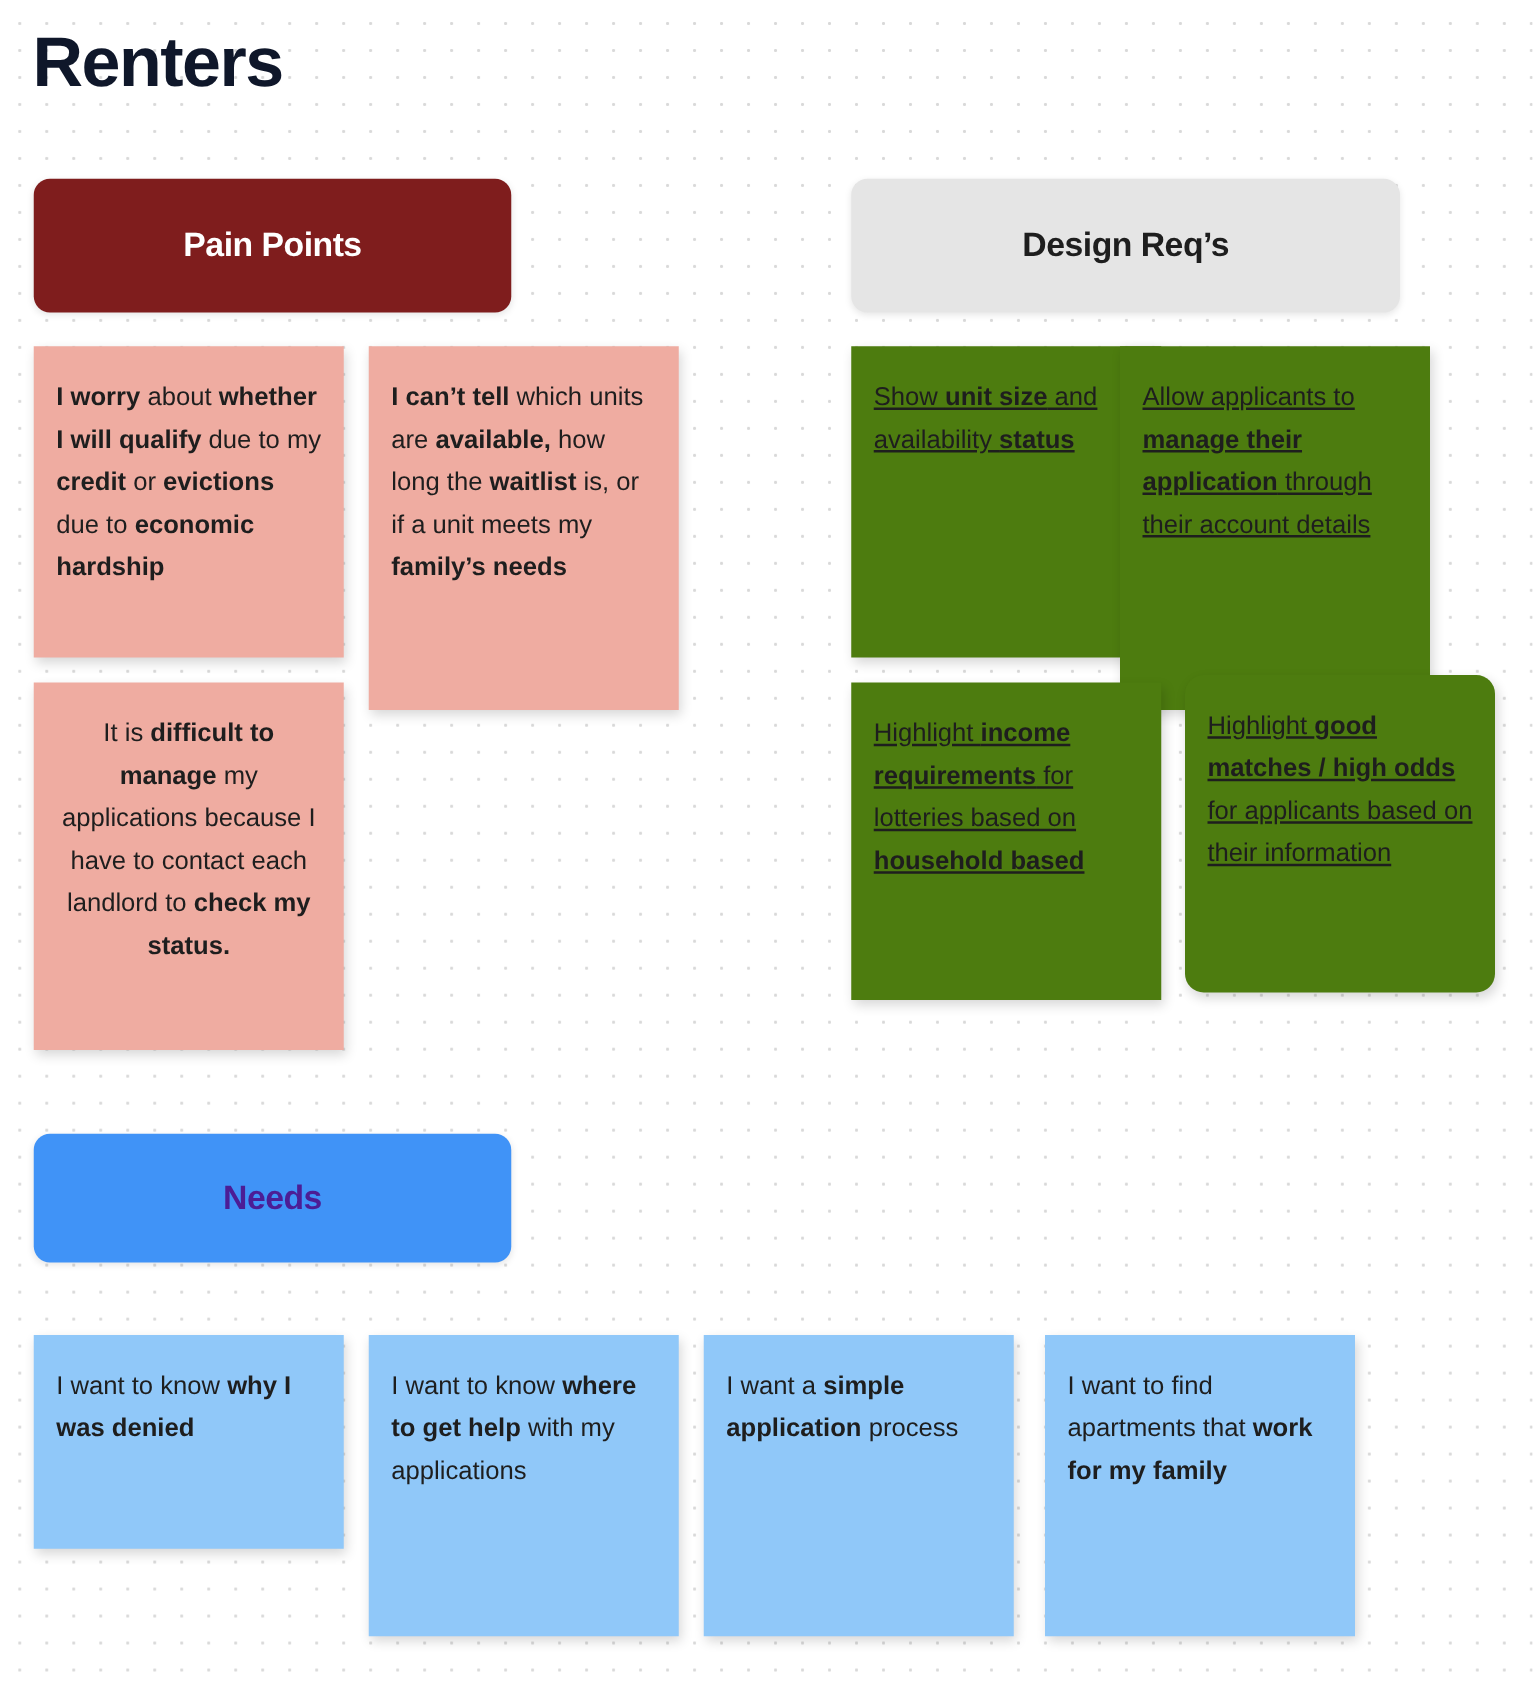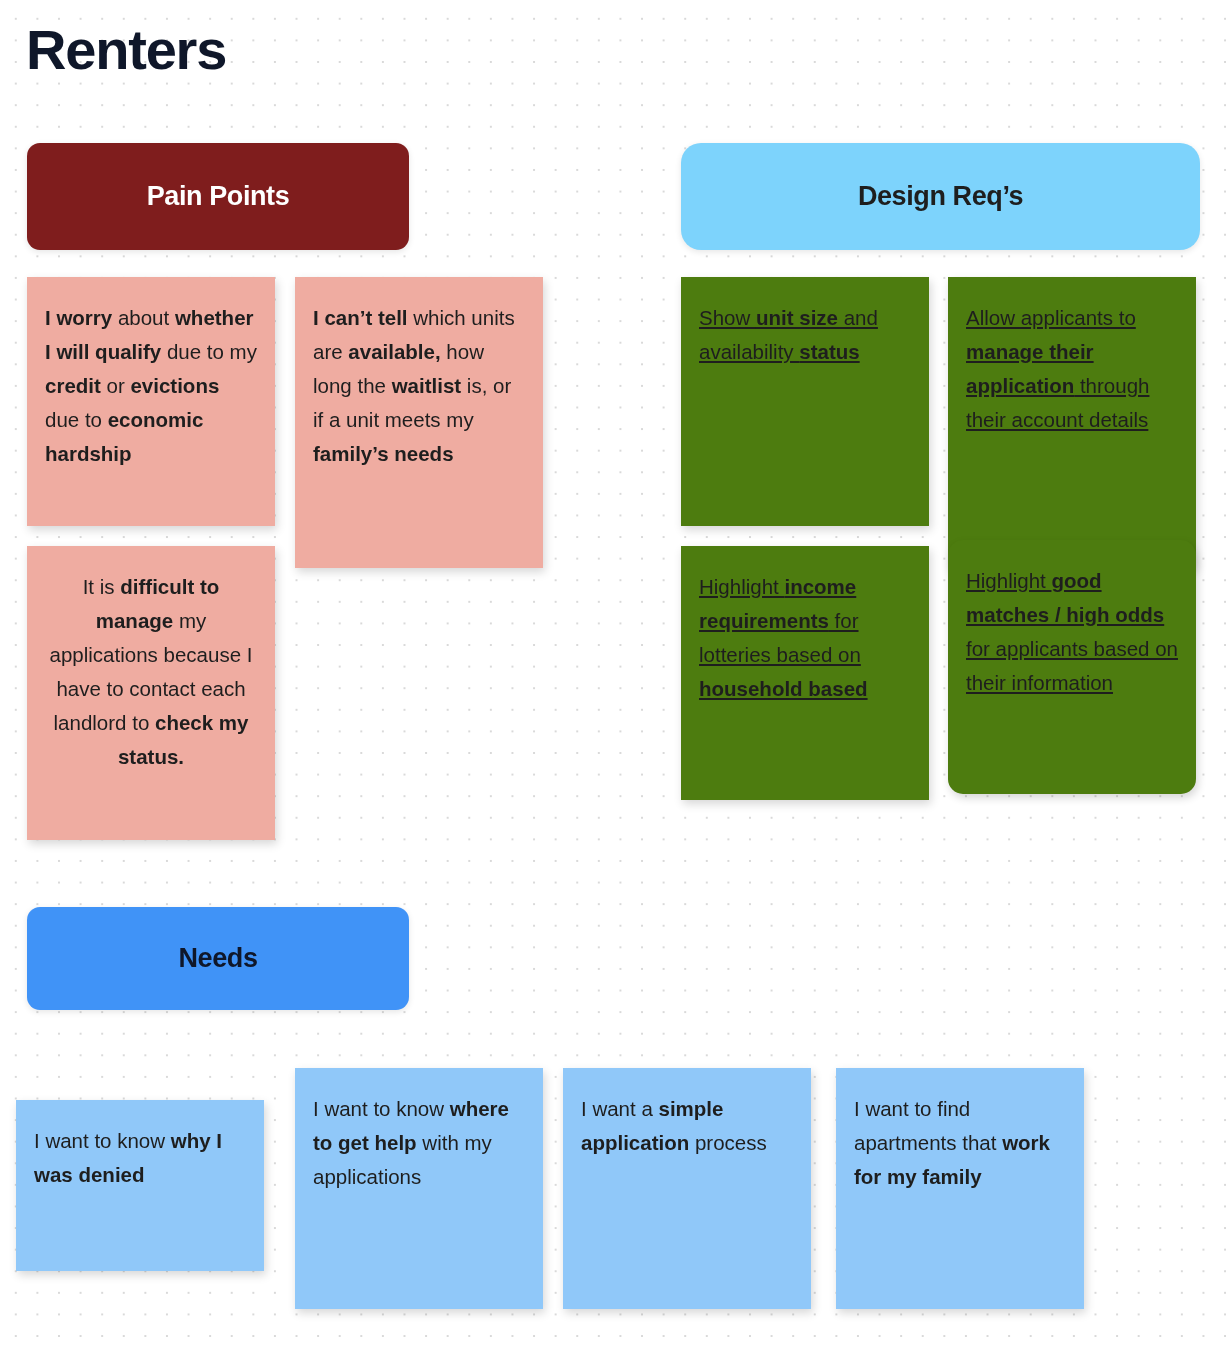--- a/index.html
+++ b/index.html
@@ -53,31 +53,30 @@
 
   .cat-header.pain {
     left: 27px; top: 143px;
     width: 382px; height: 107px;
     background: #7f1d1d;
     color: #ffffff;
   }
 
   .cat-header.design {
     left: 681px; top: 143px;
-    width: 519px; height: 107px;
-    background: #7dd3fc;
+    width: 439px; height: 107px;
+    background: #e5e5e5;
     color: #1e1e1e;
-    border-radius: 20px;
   }
 
   .cat-header.needs {
     left: 27px; top: 907px;
     width: 382px; height: 103px;
     background: #4093f7;
-    color: #0f172a;
+    color: #4c1d95;
   }
 
   
   .note {
     position: absolute;
     width: 248px;
     padding: 24px 18px 20px 18px;
     font-size: 20.5px;
     line-height: 1.66;
     color: #1e1e1e;
@@ -91,26 +90,26 @@
   .note.yellow { background: #4d7c0f; text-decoration: underline; }
   .note.blue   { background: #90c8f9; }
 
   
   .pn1 { left: 27px;  top: 277px; height: 249px; }
   .pn2 { left: 295px; top: 277px; height: 291px; }
   .pn3 { left: 27px;  top: 546px; height: 294px; text-align: center; }
 
   
   .dr1 { left: 681px;  top: 277px; height: 249px; }
-  .dr2 { left: 948px;  top: 277px; height: 291px; }
+  .dr2 { left: 896px;  top: 277px; height: 291px; }
   .dr3 { left: 681px;  top: 546px; height: 254px; }
   .dr4 { left: 948px;  top: 540px; height: 254px; border-radius: 15px; }
 
   
-  .nd1 { left: 16px;  top: 1068px; height: 171px; margin-top: 32px; }
+  .nd1 { left: 27px;  top: 1068px; height: 171px; }
   .nd2 { left: 295px; top: 1068px; height: 241px; }
   .nd3 { left: 563px; top: 1068px; height: 241px; }
   .nd4 { left: 836px; top: 1068px; height: 241px; }
 </style>
 </head>
 <body>
 
 <div class="board">
 
   <h1 class="board-title">Renters</h1>

